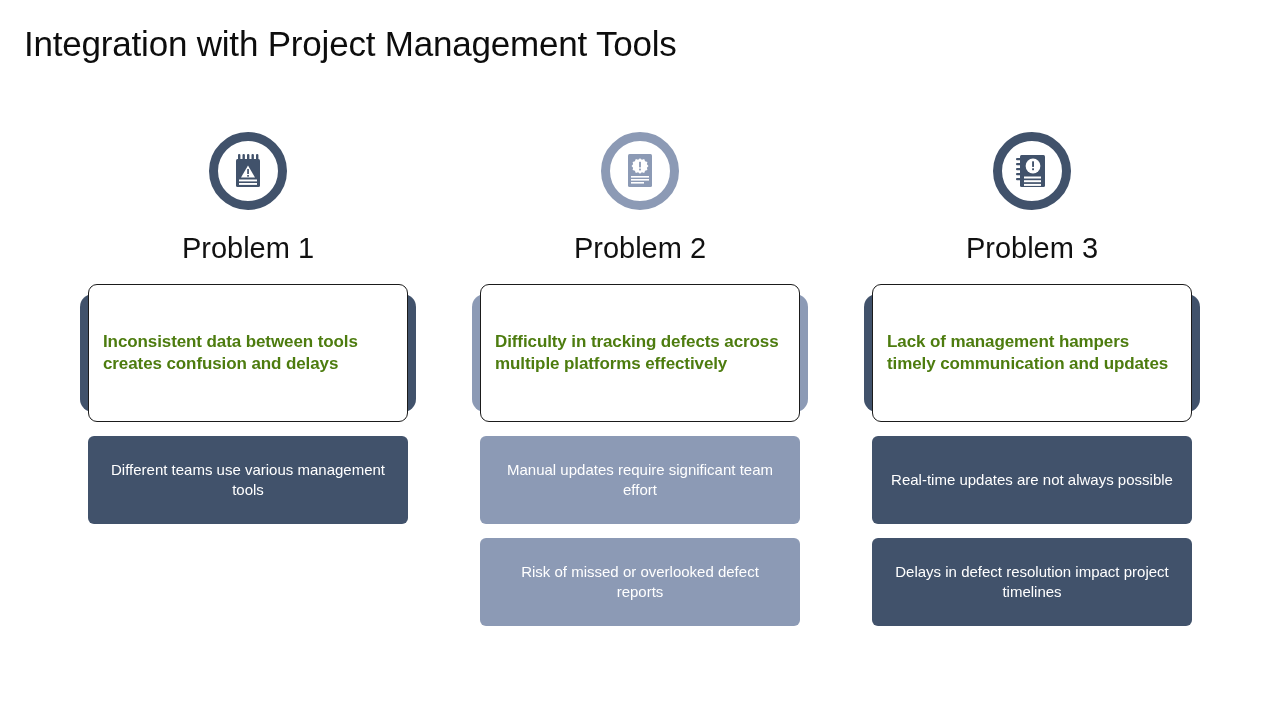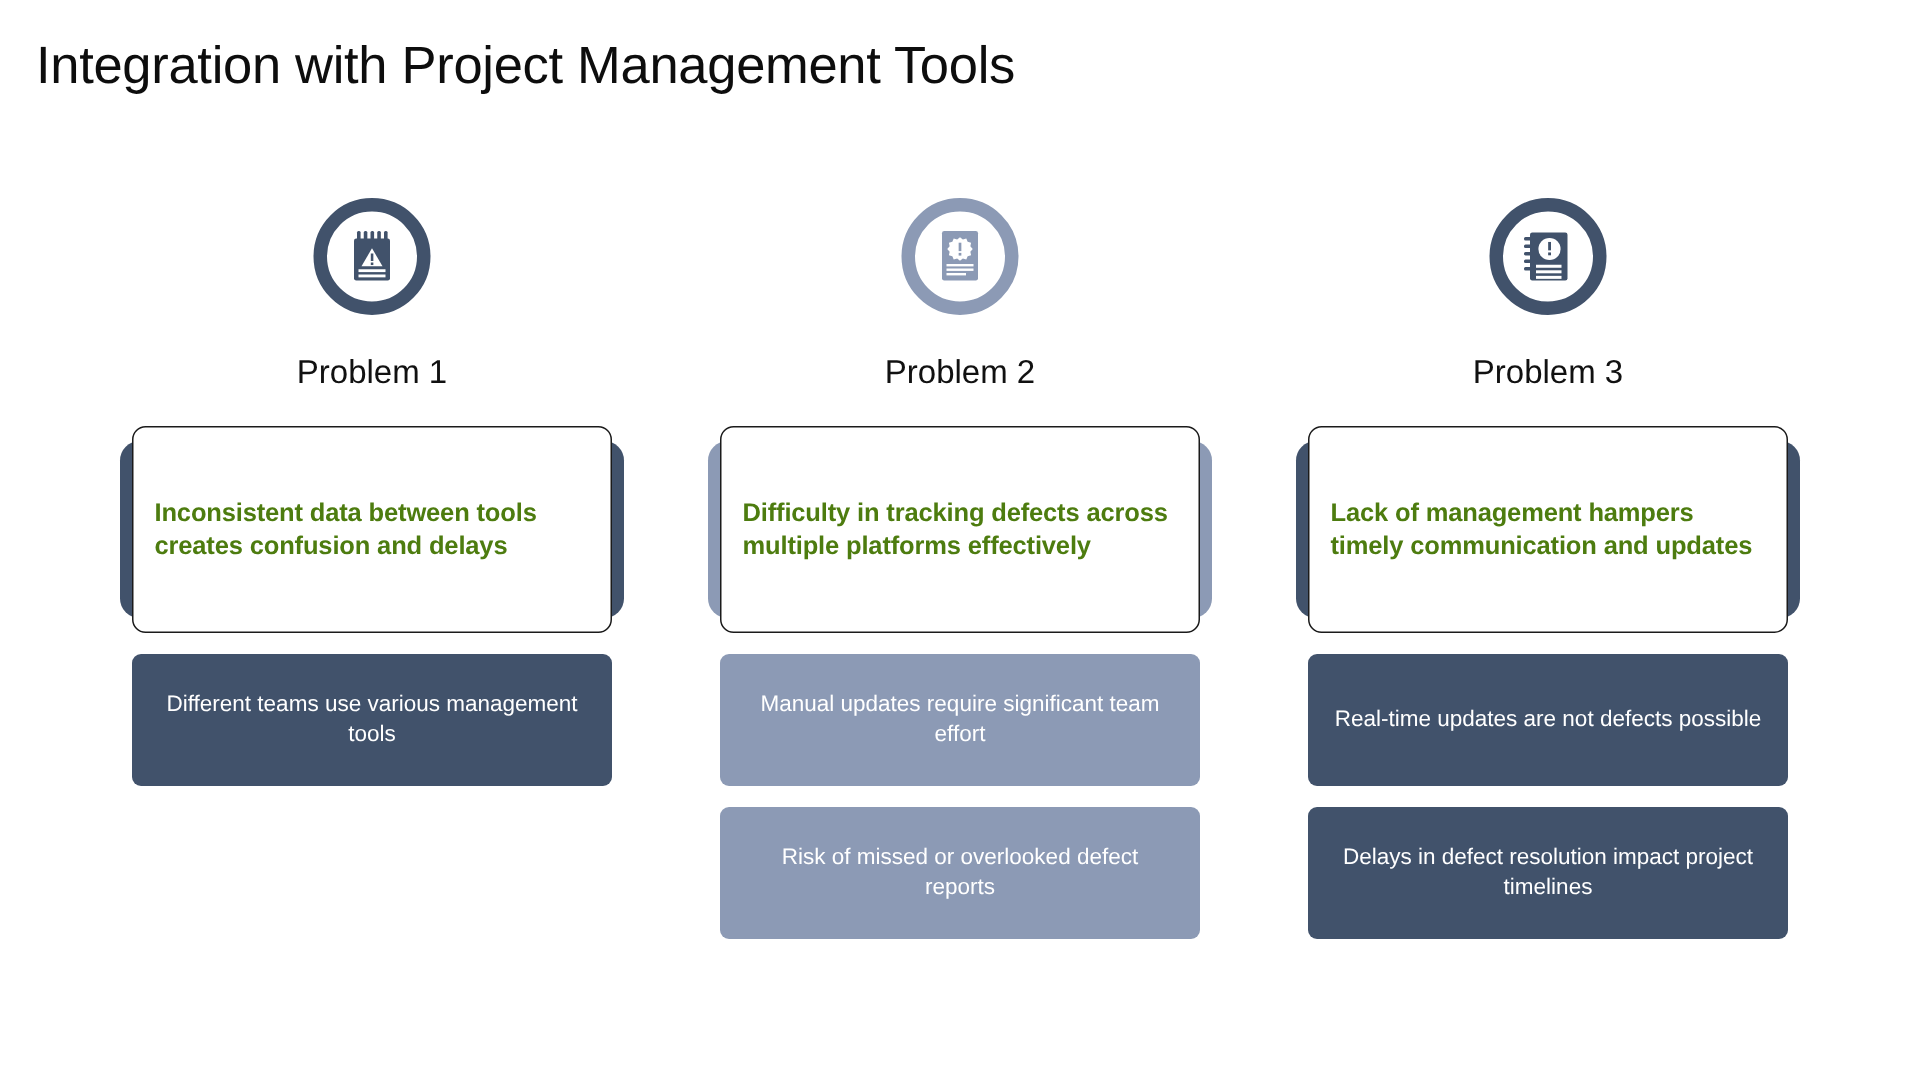--- a/index.html
+++ b/index.html
@@ -27,21 +27,21 @@
   .ring{
     width:78px;height:78px;border-radius:50%;
     box-sizing:border-box;border:9px solid #41526b;
     display:flex;align-items:center;justify-content:center;
     position:relative;
   }
   .ring.light{border-color:#8c9ab5;}
   .ring svg{display:block;}
 
   .problem-label{
-    margin-top:22px;font-size:22px;line-height:32px;
+    margin-top:22px;font-size:29px;line-height:32px;
     font-weight:400;color:#111111;white-space:nowrap;
   }
 
   
   .card-wrap{margin-top:20px;position:relative;width:320px;height:138px;}
   .card-shadow{
     position:absolute;top:10px;bottom:10px;width:26px;
     background:#41526b;border-radius:13px;
   }
   .card-shadow.l{left:-8px;}
@@ -177,21 +177,21 @@
 
       <div class="card-wrap">
         <div class="card-shadow l"></div>
         <div class="card-shadow r"></div>
         <div class="card">
           <div class="card-text">Lack of management hampers timely communication and updates</div>
         </div>
       </div>
 
       <div class="box">
-        <div class="box-text">Real-time updates are not defects possible</div>
+        <div class="box-text">Real-time updates are not always possible</div>
       </div>
       <div class="box">
         <div class="box-text">Delays in defect resolution impact project timelines</div>
       </div>
     </div>
 
   </div>
 </div>
 
 </body></html>

